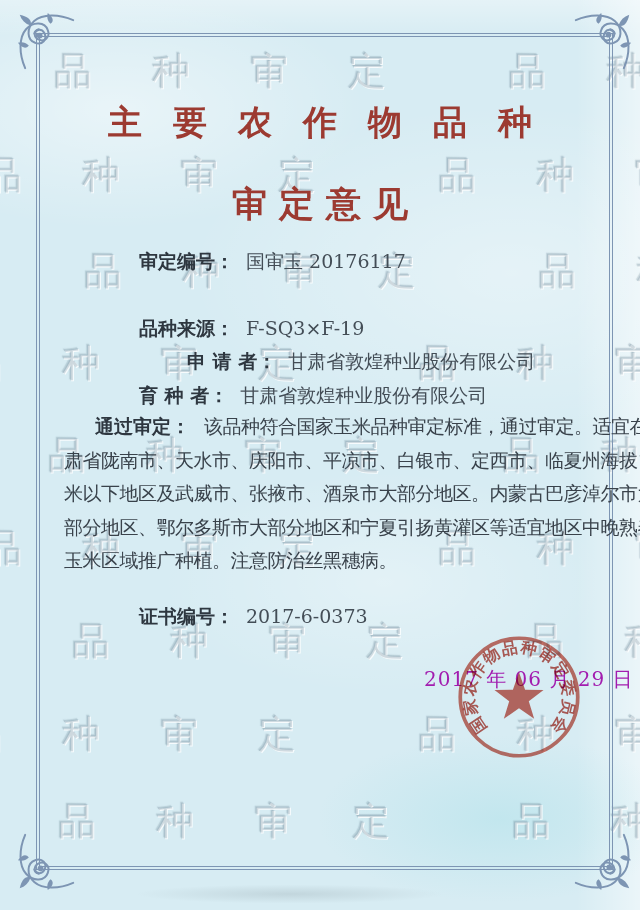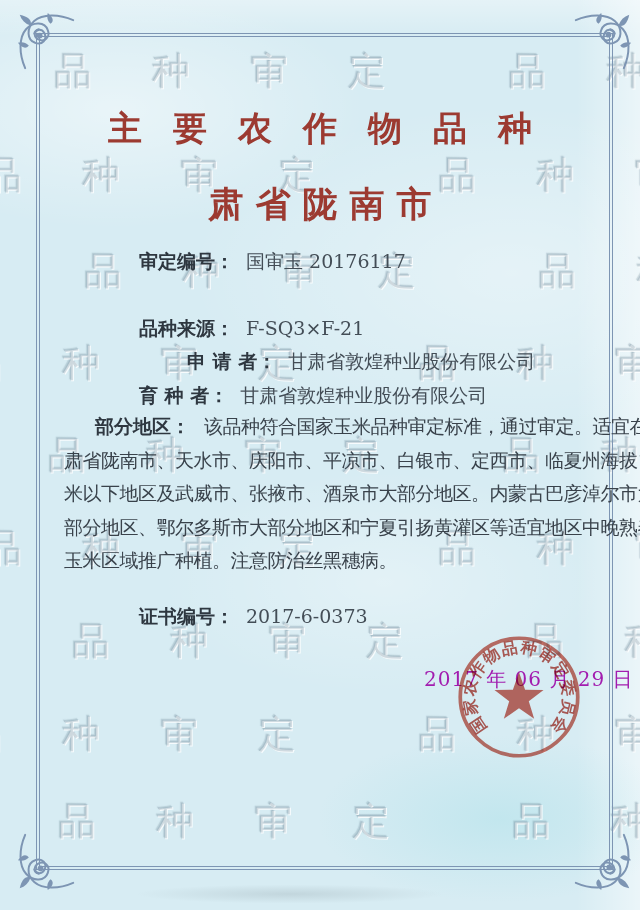--- a/index.html
+++ b/index.html
@@ -38,21 +38,21 @@
   .frame{position:absolute;left:36px;top:33px;width:577px;height:837px;
          border:4px double #7d95b3;box-sizing:border-box;}
   .corner{position:absolute;width:58px;height:58px;}
   .corner svg{display:block;width:100%;height:100%;}
   .corner.tl{left:-23px;top:-25px;}
   .corner.tr{right:-23px;top:-25px;transform:rotate(90deg);}
   .corner.br{right:-23px;bottom:-25px;transform:rotate(180deg);}
   .corner.bl{left:-23px;bottom:-25px;transform:rotate(270deg);}
 
   
-  .title-l1{position:absolute;top:106px;left:0;width:100%;text-align:center;
+  .title-l1{position:absolute;top:100px;left:0;width:100%;text-align:center;
     font-size:34px;font-weight:700;color:#9c3a31;letter-spacing:31px;text-indent:31px;}
   .title-l2{position:absolute;top:181px;left:0;width:100%;text-align:center;
     font-size:35px;font-weight:700;color:#9c3a31;letter-spacing:12px;text-indent:12px;}
 
   
   .row{position:absolute;left:95px;white-space:nowrap;font-size:19px;color:#39424b;padding-left:44px;}
   .row .lbl{font-weight:700;color:#2e3740;}
   .row .val{font-family:"DejaVu Serif","Liberation Serif",serif;color:#434d56;margin-left:12px;}
   .r1{top:249px;} .r2{top:283px;} .r3{top:316px;} .r4{top:349px;margin-left:48px;} .r5{top:383px;}
   .f1{top:570px;} .f2{top:604px;}
@@ -143,37 +143,37 @@
           <path d="M3 3 C 12 5, 17 9, 15 15 C 9 13, 5 9, 3 3 Z"></path>
           <path d="M34 1 C 40 6, 41 10, 37 13 C 33 9, 33 5, 34 1 Z"></path>
           <path d="M1 34 C 6 40, 10 41, 13 37 C 9 33, 5 33, 1 34 Z"></path>
           <circle cx="25" cy="26" r="3.2"></circle>
         </g>
       </svg>
     </span>
   </div>
 
   <div class="title-l1">主要农作物品种</div>
-  <div class="title-l2">肃省陇南市</div>
+  <div class="title-l2">审定意见</div>
 
   <div class="row r1">
     <span class="lbl">审定编号：</span><span class="val">国审玉 20176117</span>
   </div>
   <div class="row r3">
-    <span class="lbl">品种来源：</span><span class="val">F-SQ3×F-21</span>
+    <span class="lbl">品种来源：</span><span class="val">F-SQ3×F-19</span>
   </div>
   <div class="row r4">
     <span class="lbl">申 请 者：</span><span class="val">甘肃省敦煌种业股份有限公司</span>
   </div>
   <div class="row r5">
     <span class="lbl">育 种 者：</span><span class="val">甘肃省敦煌种业股份有限公司</span>
   </div>
 
   <div class="opinion">
-    <div class="oline"><span class="lbl">部分地区：</span><span>该品种符合国家玉米品种审定标准，通过审定。适宜在甘</span></div>
+    <div class="oline"><span class="lbl">通过审定：</span><span>该品种符合国家玉米品种审定标准，通过审定。适宜在甘</span></div>
     <div class="oline">肃省陇南市、天水市、庆阳市、平凉市、白银市、定西市、临夏州海拔1800</div>
     <div class="oline">米以下地区及武威市、张掖市、酒泉市大部分地区。内蒙古巴彦淖尔市大</div>
     <div class="oline">部分地区、鄂尔多斯市大部分地区和宁夏引扬黄灌区等适宜地区中晚熟春</div>
     <div class="oline">玉米区域推广种植。注意防治丝黑穗病。</div>
   </div>
 
   <div class="row f2">
     <span class="lbl">证书编号：</span><span class="val">2017-6-0373</span>
   </div>
 

